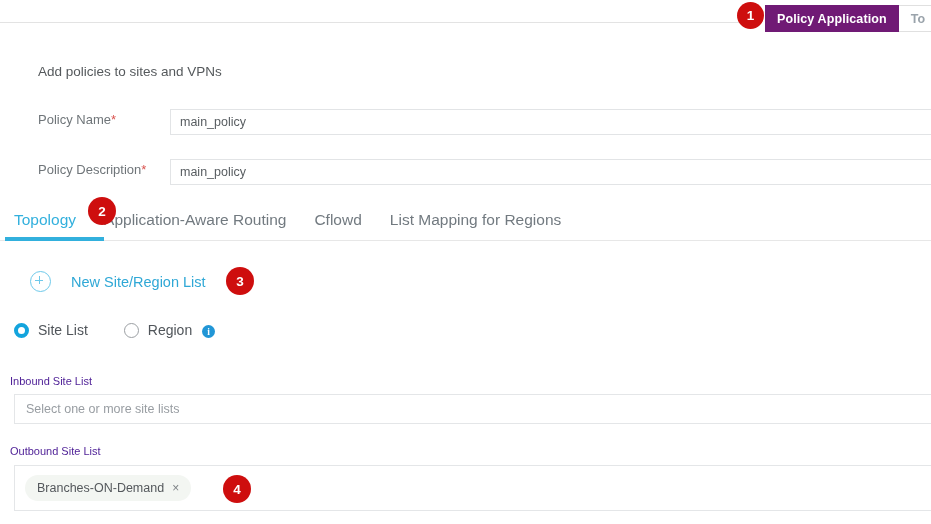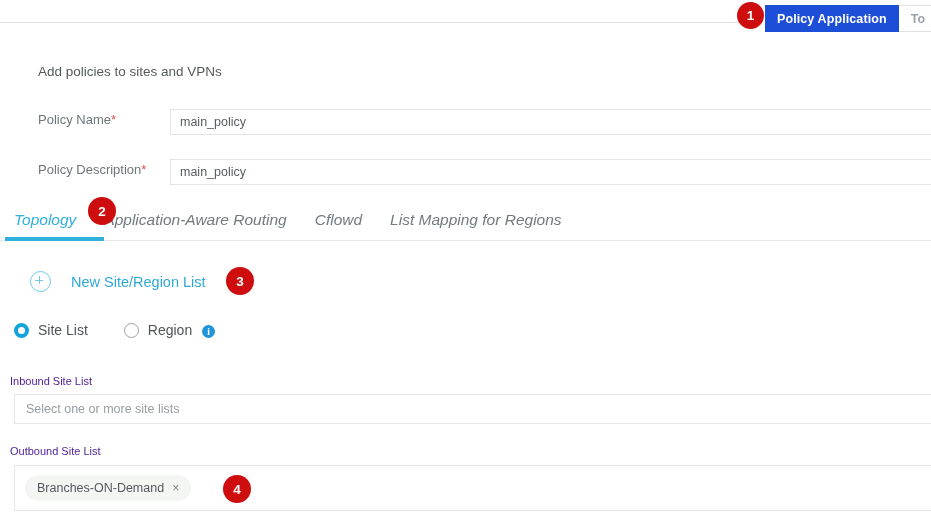--- a/index.html
+++ b/index.html
@@ -43,21 +43,21 @@
     font-size: 12.5px;
     font-weight: bold;
     letter-spacing: .1px;
     padding: 0 12px;
     display: flex;
     align-items: center;
     box-sizing: border-box;
     white-space: nowrap;
   }
   .top-tab.active {
-    background: #1d4ed8;
+    background: #701a75;
     color: #ffffff;
   }
   .top-tab.inactive {
     background: #ffffff;
     color: #9aa3ab;
     border: 1px solid #e0e0e0;
     border-left: none;
   }
 
   
@@ -107,21 +107,20 @@
 
   
   #tabbar {
     position: absolute;
     left: 0;
     top: 206px;
     width: 931px;
     height: 36px;
     display: flex;
     align-items: flex-start;
-    font-style: italic;
   }
   .tab {
     font-size: 15.5px;
     color: #727a80;
     padding: 0 14px;
     white-space: nowrap;
     line-height: 28px;
   }
   .tab:first-child { padding-left: 14px; }
   .tab.active { color: #32b0dd; }

